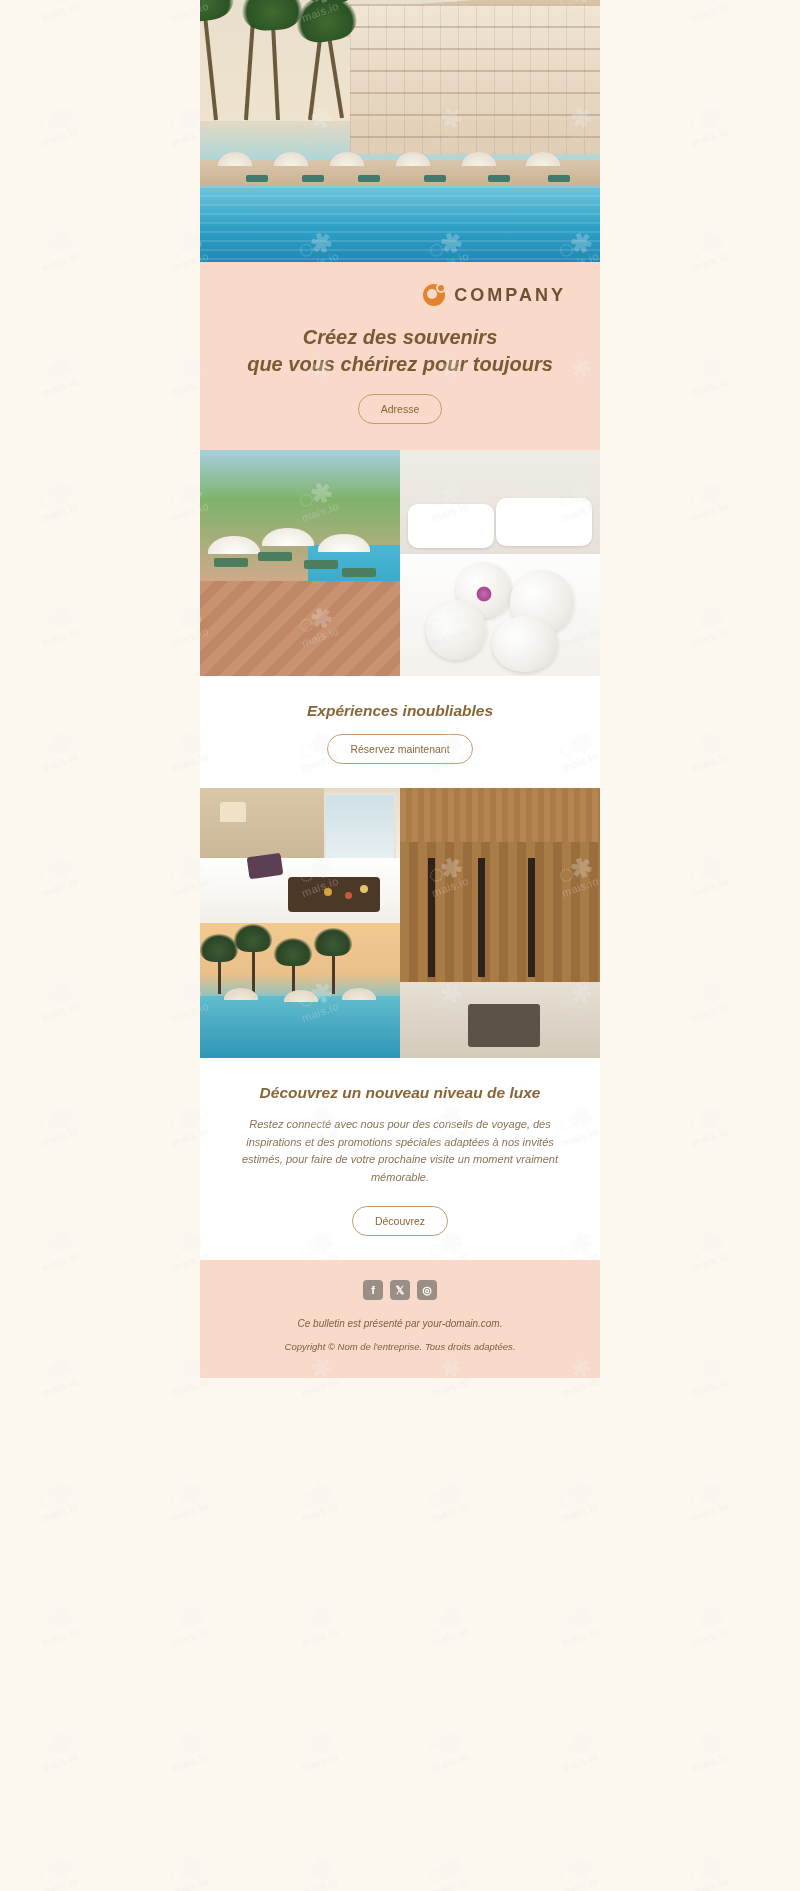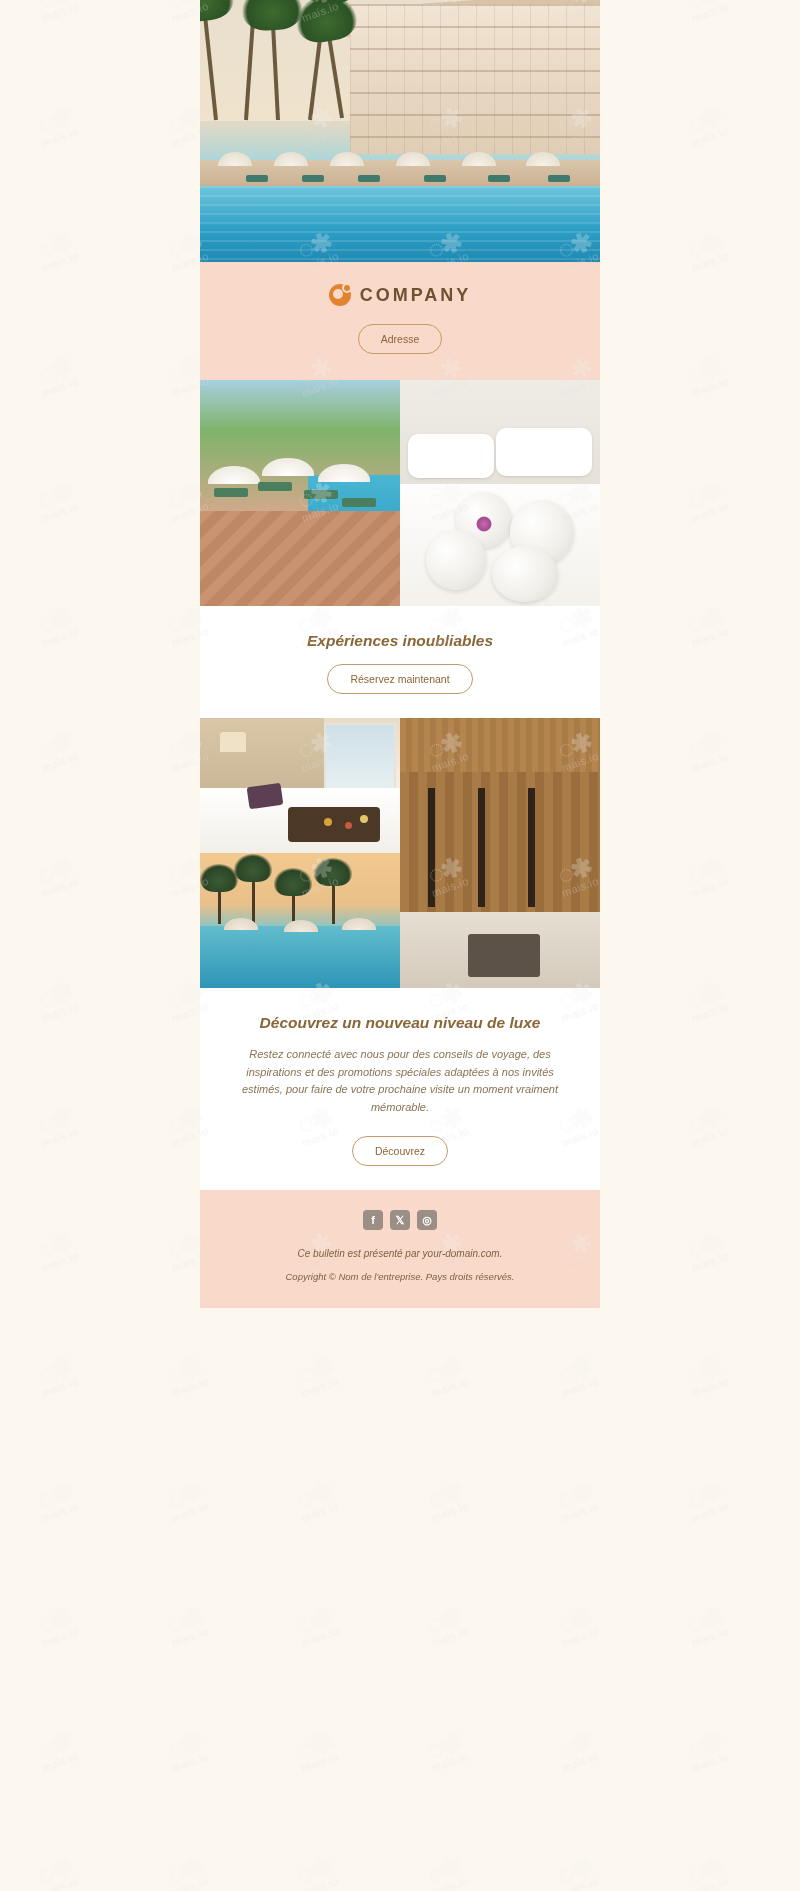--- a/index.html
+++ b/index.html
@@ -139,21 +139,21 @@
 
   
   .intro {
     background: #f9d9c9;
     padding: 22px 34px 26px 34px;
     text-align: center;
   }
   .brand {
     display: flex;
     align-items: center;
-    justify-content: center;
+    justify-content: flex-end;
     gap: 9px;
     margin-bottom: 18px;
   }
   .brand-logo {
     width: 22px; height: 22px;
     border-radius: 50%;
     background: #e2842f;
     position: relative;
     display: inline-block;
   }
@@ -467,20 +467,24 @@
     <div class="lounger" style="left:288px;"></div>
     <div class="lounger" style="left:348px;"></div>
     <div class="hero-pool"></div>
   </div>
 
   <div class="intro">
     <div class="brand">
       <span class="brand-logo"></span>
       <span class="brand-name">COMPANY</span>
     </div>
+    <h1 class="headline">
+      <span class="l1">Créez des souvenirs</span>
+      <span class="l2">que vous chérirez pour toujours</span>
+    </h1>
     <button class="btn">Adresse</button>
   </div>
 
   <div class="pair">
     <div class="cell img-poolside">
       <div class="row-water"></div>
       <div class="deck"></div>
       <div class="umb2" style="left:8px; top:86px;"></div>
       <div class="umb2" style="left:62px; top:78px;"></div>
       <div class="umb2" style="left:118px; top:84px;"></div>
@@ -547,21 +551,21 @@
     <button class="btn">Découvrez</button>
   </div>
 
   <div class="footer">
     <div class="social">
       <span class="soc">f</span>
       <span class="soc">𝕏</span>
       <span class="soc">◎</span>
     </div>
     <p class="footer-line">Ce bulletin est présenté par your-domain.com.</p>
-    <p class="footer-copy">Copyright © Nom de l'entreprise. Pays droits réservés.</p>
+    <p class="footer-copy">Copyright © Nom de l'entreprise. Tous droits adaptées.</p>
   </div>
 
 </div>
 
 <div class="watermark-layer" id="watermark-layer">
     <div class="wm" style="left: 5px; top: -20px;">
       <span class="wm-mark">◌✱</span>
       <span class="wm-text">mais.io</span>
     </div>
     <div class="wm" style="left: 135px; top: -20px;">

